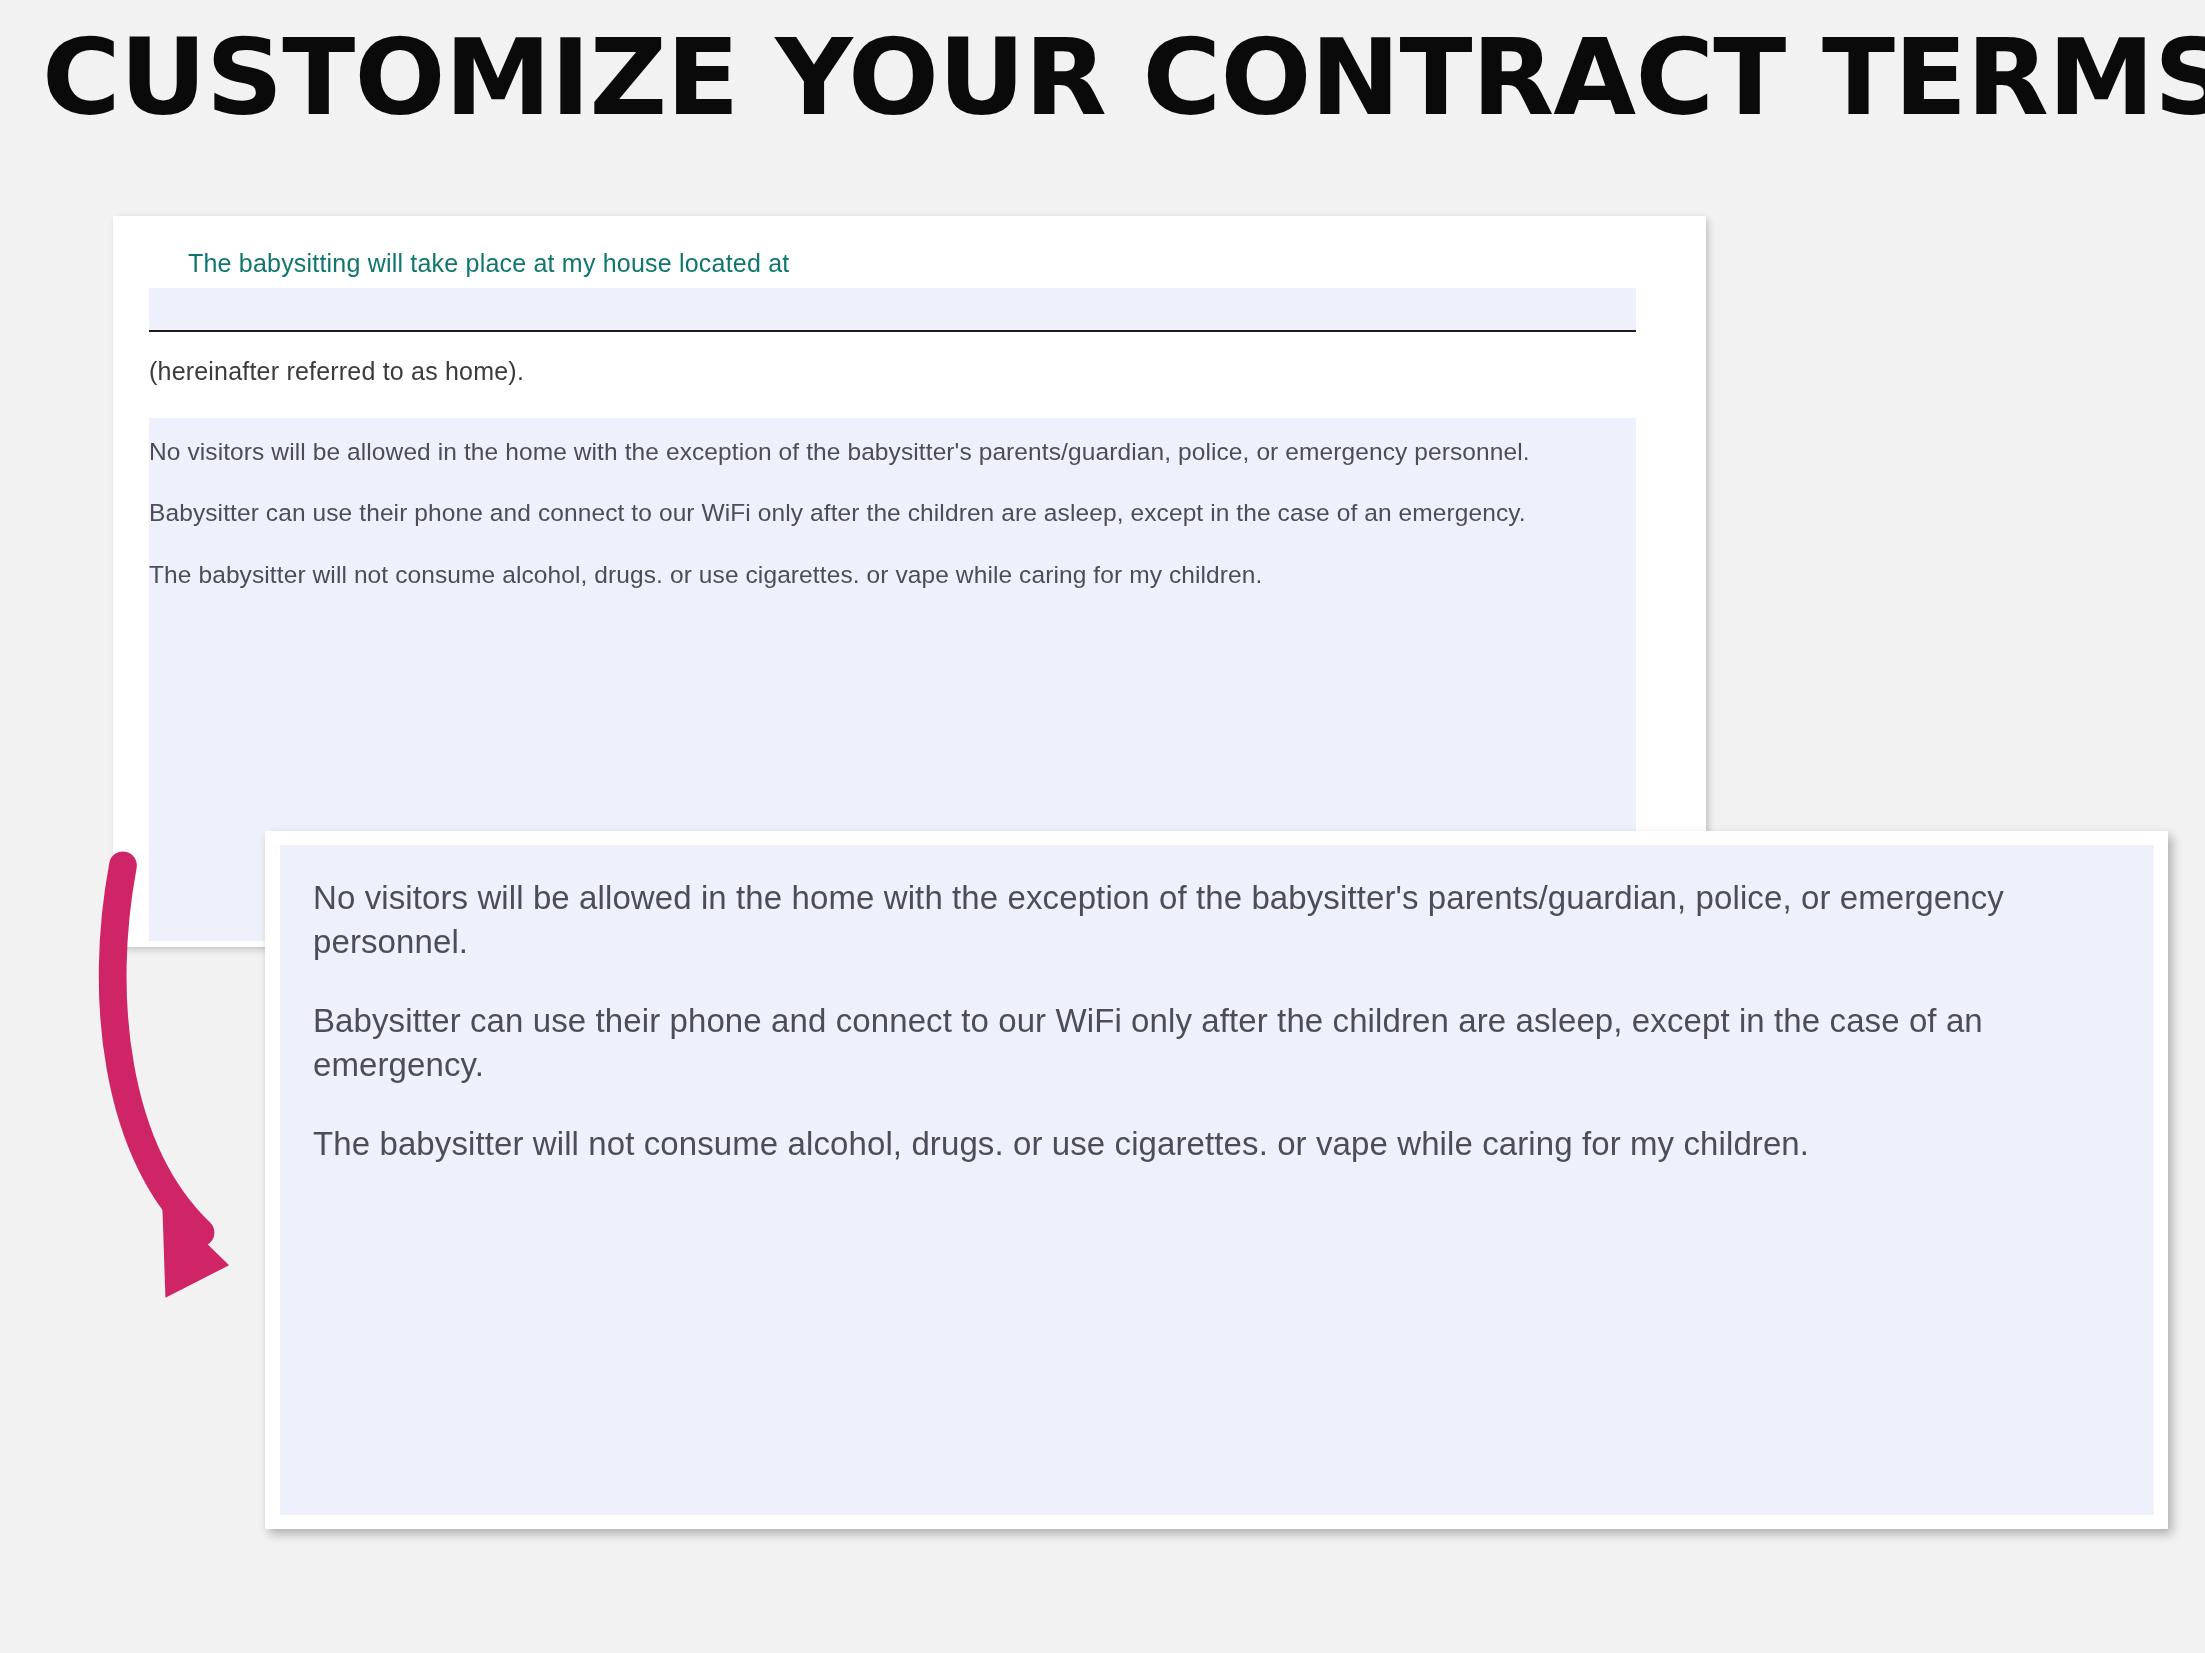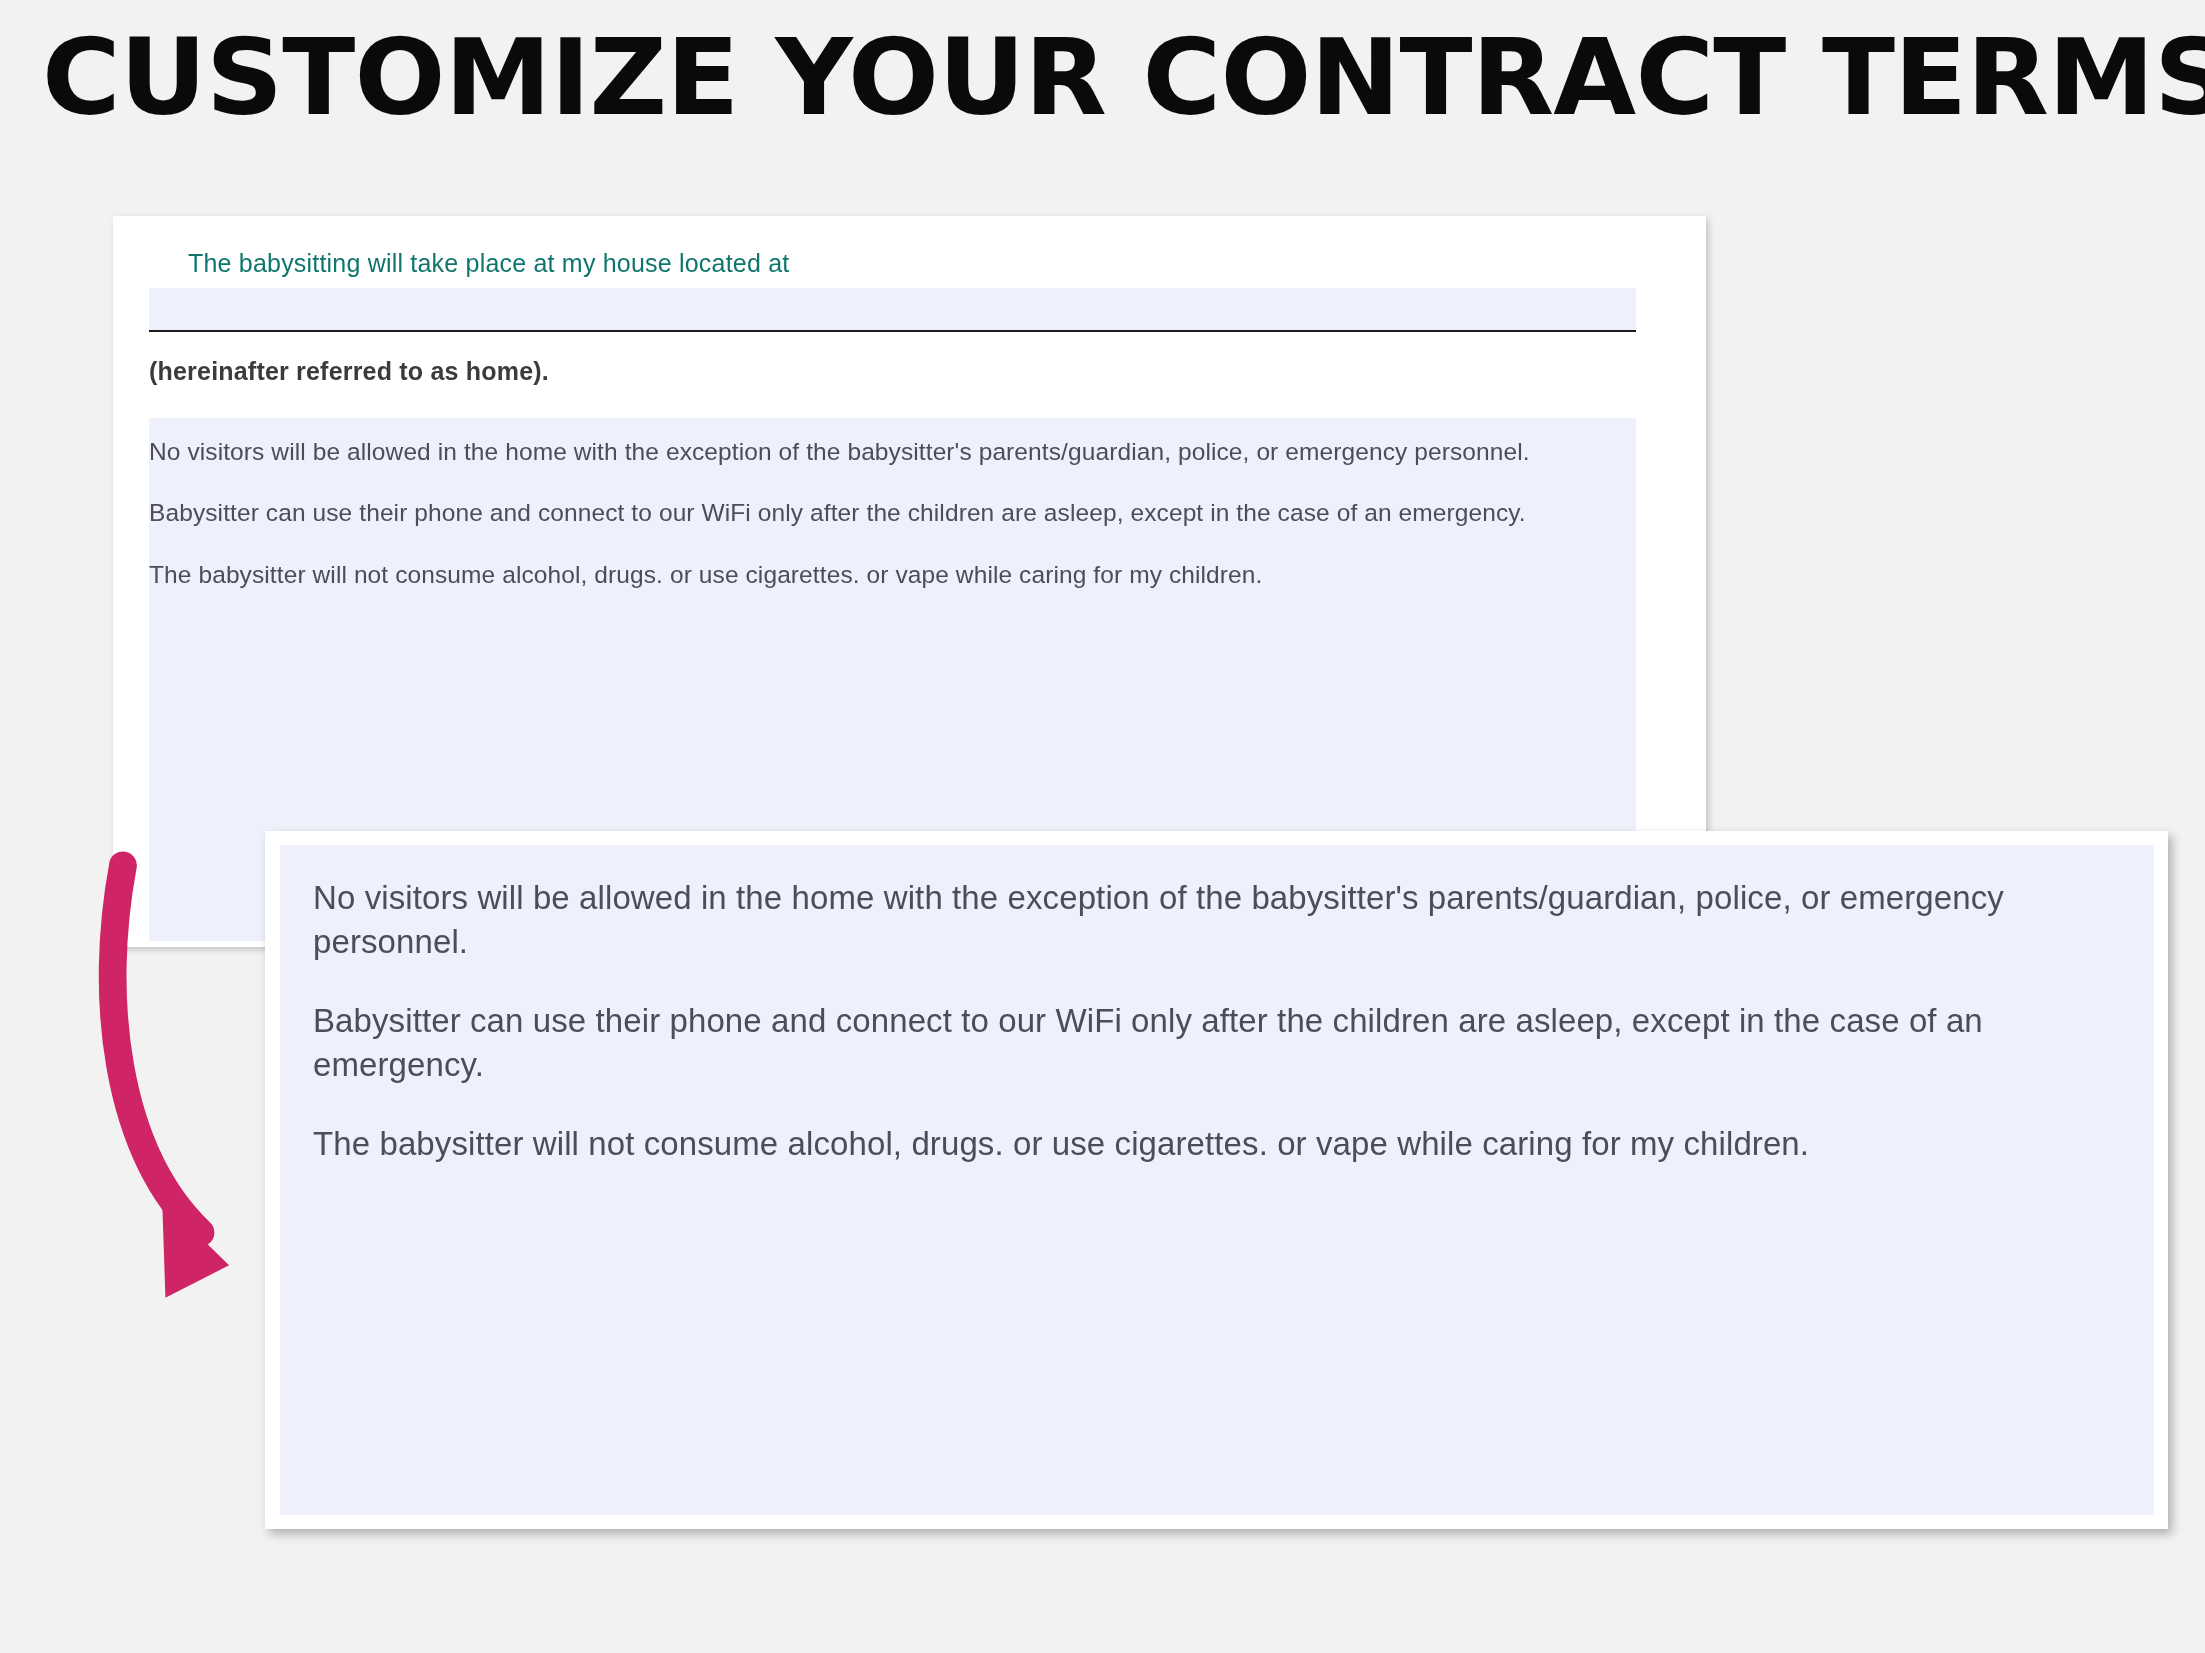--- a/index.html
+++ b/index.html
@@ -60,21 +60,20 @@
     background: #eef0fb;
     border-bottom: 2.5px solid #1c1c1c;
   }
   .doc-line-2 {
     position: absolute;
     left: 149px;
     top: 357px;
     font-size: 25px;
     color: #3b3b3b;
     letter-spacing: 0.2px;
-    font-weight: bold;
   }
   .back-terms-block {
     position: absolute;
     left: 149px;
     top: 418px;
     width: 1487px;
     height: 523px;
     background: #eef0fb;
     padding: 18px 0 0 0;
     box-sizing: border-box;

